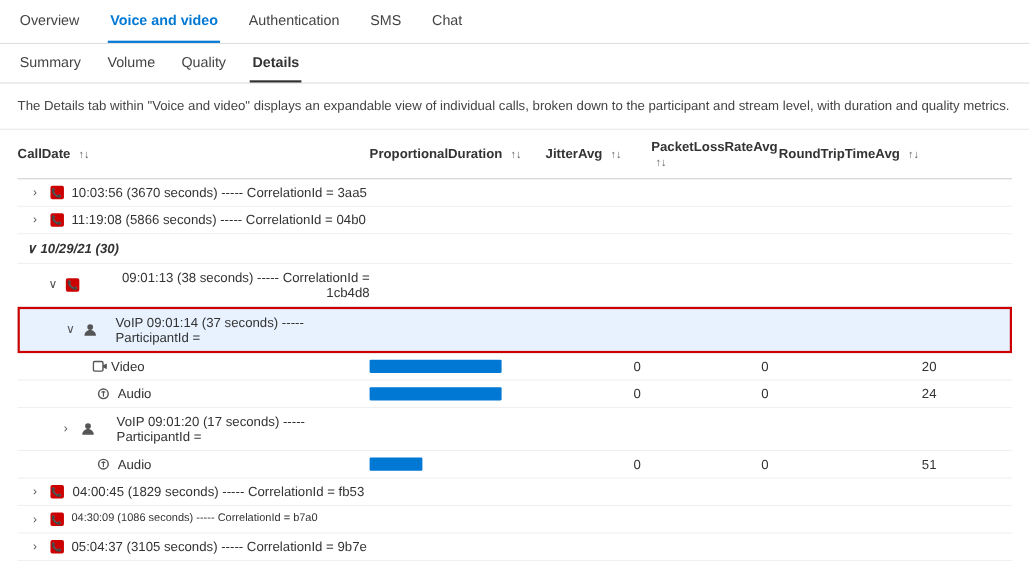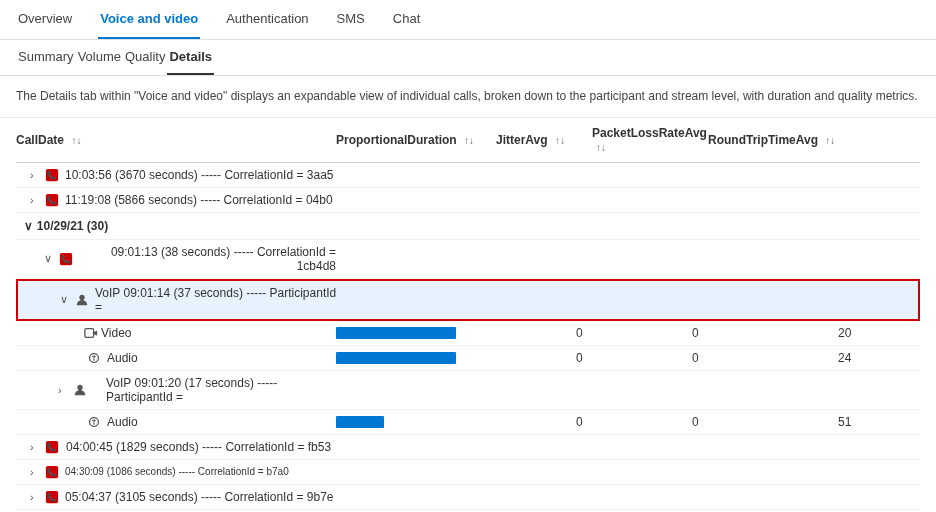--- a/index.html
+++ b/index.html
@@ -4,38 +4,38 @@
   <style>
     * { box-sizing: border-box; margin: 0; padding: 0; }
     body { font-family: 'Segoe UI', Arial, sans-serif; font-size: 13px; color: #333; background: #fff; width: 936px; }
 
     
     .top-nav { display: flex; align-items: center; border-bottom: 1px solid #e0e0e0; padding: 0 16px; height: 40px; gap: 24px; }
     .top-nav-item { font-size: 13px; color: #444; cursor: pointer; height: 100%; display: flex; align-items: center; border-bottom: 2px solid transparent; padding: 0 2px; }
     .top-nav-item.active { color: #0078d4; border-bottom: 2px solid #0078d4; font-weight: 600; }
 
     
-    .sub-nav { display: flex; border-bottom: 1px solid #e0e0e0; padding: 0 16px; height: 36px; }
+    .sub-nav { display: flex; border-bottom: 1px solid #e0e0e0; padding: 0 16px; height: 36px; gap: 20px; }
     .sub-nav-item { font-size: 13px; color: #444; cursor: pointer; height: 100%; display: flex; align-items: center; border-bottom: 2px solid transparent; padding: 0 2px; }
     .sub-nav-item.active { color: #333; border-bottom: 2px solid #333; font-weight: 600; }
 
     
     .description { padding: 12px 16px; font-size: 12px; color: #444; line-height: 1.4; border-bottom: 1px solid #e8e8e8; }
 
     
     .table-container { padding: 0 16px; }
 
     
     .table-header { display: grid; grid-template-columns: 320px 160px 80px 16px 100px 16px 130px 16px 130px 16px; align-items: center; padding: 8px 0; border-bottom: 1px solid #d0d0d0; font-size: 12px; font-weight: 600; color: #333; }
     .sort-icon { color: #666; font-size: 10px; margin-left: 4px; }
 
     
     .table-row { display: grid; grid-template-columns: 320px 160px 80px 16px 100px 16px 130px 16px 130px 16px; align-items: center; padding: 5px 0; border-bottom: 1px solid #f0f0f0; font-size: 12px; }
 
-    .group-header { font-size: 12px; font-weight: 600; padding: 6px 0; color: #333; border-bottom: 1px solid #f0f0f0; }
+    .group-header { font-size: 12px; font-weight: 600; padding: 6px 0; color: #333; border-bottom: 1px solid #f0f0f0; font-style: italic; }
 
     .bar-cell { display: flex; align-items: center; }
     .bar { height: 12px; background: #0078d4; border-radius: 1px; }
 
     .value-cell { text-align: left; font-size: 12px; }
 
     .red-border-row {
       border: 2px solid #cc0000 !important;
       background: #e8f2ff;
     }
@@ -150,21 +150,21 @@
       </div>
       <div class="table-row red-border-row">
         <div style="display: flex; align-items: center; gap: 3px; padding-left: 42px;">
           <span style="cursor: pointer; font-size: 11px; color: rgb(85, 85, 85); min-width: 12px;">∨</span>
           <span style="display: inline-flex; align-items: center;">
             <svg width="14" height="14" viewBox="0 0 16 16">
               <circle cx="8" cy="5" r="3" fill="#555"></circle>
               <path d="M2 14c0-3.3 2.7-6 6-6s6 2.7 6 6" fill="#555"></path>
             </svg>
           </span>
-          <span style="font-size: 12px; margin-left: 3px;">VoIP 09:01:14 (37 seconds) ----- ParticipantId =</span>
+          <span style="font-size: 12px; margin-left: 13px;">VoIP 09:01:14 (37 seconds) ----- ParticipantId =</span>
         </div>
         <div class="bar-cell"></div>
         <div></div>
         <div class="value-cell"></div>
         <div></div>
         <div class="value-cell"></div>
         <div></div>
         <div class="value-cell"></div>
       </div>
       <div class="table-row">

